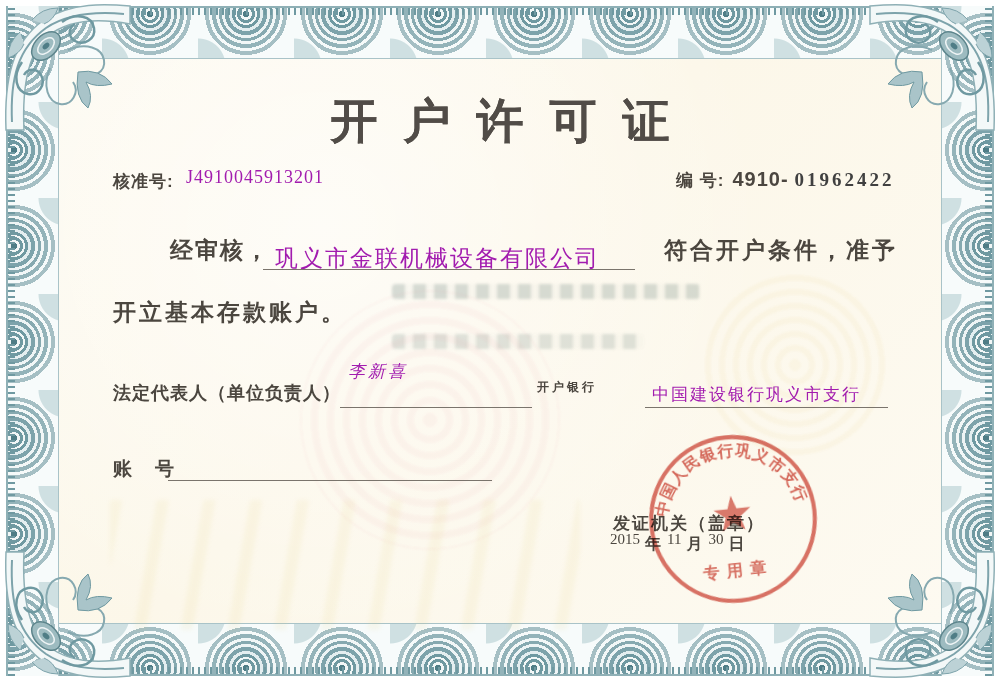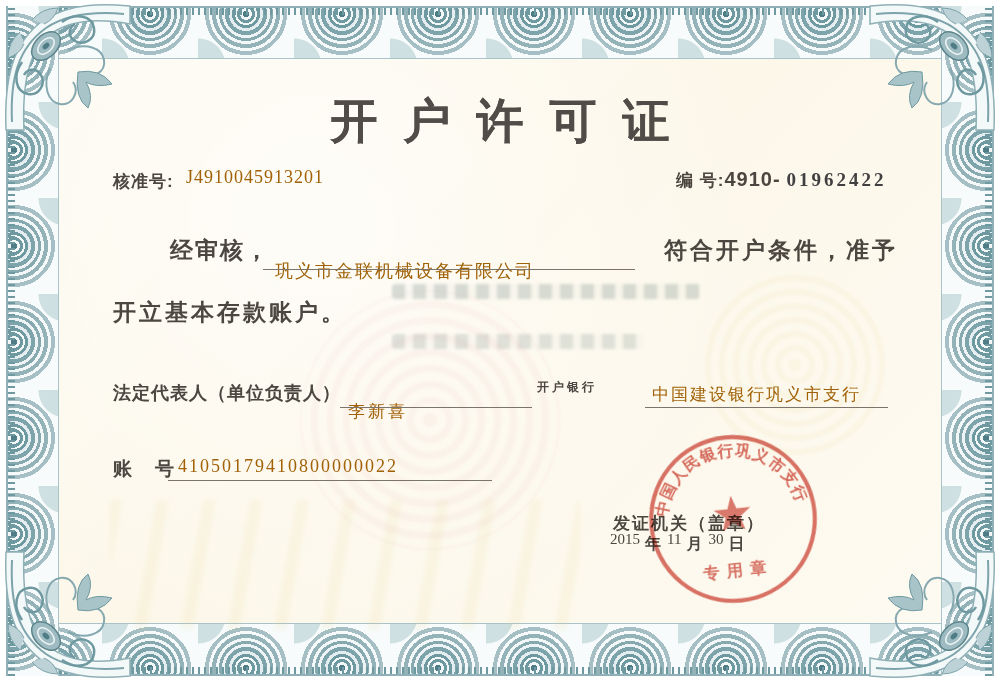--- a/index.html
+++ b/index.html
@@ -75,43 +75,43 @@
   .gp1{left:300px;top:290px;}
   .ghost-yellow{width:190px;height:190px;border-radius:50%;opacity:.6;filter:blur(1px);
     background:repeating-radial-gradient(circle,rgba(233,205,130,.16) 0 6px,rgba(255,255,255,0) 6px 14px);}
   .gy1{left:700px;top:270px;}
   .ghost-diag{left:110px;top:500px;width:470px;height:130px;filter:blur(2px);opacity:.55;
     background:repeating-linear-gradient(100deg,rgba(225,205,120,.20) 0 12px,rgba(255,255,255,0) 12px 46px);}
 
   
   .txt{position:absolute;z-index:4;color:#4b463f;}
   .label{font-weight:bold;letter-spacing:1px;}
-  .value{font-family:"Liberation Serif",serif;color:#a16207;}
+  .value{font-family:"Liberation Serif",serif;color:#a21caf;}
 
   .title{left:0;right:0;top:90px;text-align:center;
     font-family:"Liberation Serif",serif;font-weight:bold;font-size:47px;
     letter-spacing:26px;padding-left:26px;color:#514c47;
     text-shadow:0 0 .5px #514c47;}
 
   .approval{left:113px;top:170px;font-size:17px;}
   .approval-val{left:186px;top:167px;font-size:18px;letter-spacing:1px;}
 
   .serial{left:676px;top:168px;font-size:17px;display:flex;align-items:baseline;}
-  .serial .prefix{font-size:20px;font-weight:bold;letter-spacing:1px;color:#4b4640;}
+  .serial .prefix{font-size:20px;font-weight:bold;letter-spacing:1px;margin-left:8px;color:#4b4640;}
   .serial .rednum{font-family:"Liberation Serif",serif;font-size:19px;letter-spacing:3px;
     color:#404040;margin-left:6px;font-weight:bold;}
 
   .reviewed{left:170px;top:235px;font-size:23px;font-weight:bold;letter-spacing:2px;}
-  .company{left:275px;top:259px;font-size:18px;letter-spacing:2px;}
+  .company{left:275px;top:243px;font-size:23px;letter-spacing:2px;}
   .ul-company{left:263px;top:269px;width:372px;height:0;border-bottom:1px solid #7a746c;}
   .qualify{left:644px;top:235px;font-size:23px;font-weight:bold;letter-spacing:3px;margin-left:20px;}
   .accounttype{left:113px;top:297px;font-size:23px;font-weight:bold;letter-spacing:3px;}
 
   .legalrep-label{left:113px;top:381px;font-size:18px;}
-  .legalrep-val{left:348px;top:400px;font-size:17px;letter-spacing:3px;}
+  .legalrep-val{left:348px;top:360px;font-size:17px;letter-spacing:3px;font-style:italic;}
   .ul-legalrep{left:340px;top:407px;width:192px;height:0;border-bottom:1px solid #7a746c;}
   .bank-label{left:537px;top:379px;font-size:12px;letter-spacing:3px;}
   .bank-val{left:652px;top:383px;font-size:17px;letter-spacing:2px;}
   .ul-bank{left:645px;top:407px;width:243px;height:0;border-bottom:1px solid #7a746c;}
 
   .acct-label{left:113px;top:456px;font-size:19px;letter-spacing:2px;}
   .acct-val{left:178px;top:456px;font-size:18px;letter-spacing:2px;}
   .ul-acct{left:168px;top:480px;width:324px;height:0;border-bottom:1px solid #7a746c;}
 
   .issuer{left:613px;top:512px;font-size:17px;letter-spacing:2px;}
@@ -191,21 +191,20 @@
   <div class="txt accounttype">开立基本存款账户。</div>
 
   <div class="txt label legalrep-label">法定代表人（单位负责人）</div>
   <div class="txt value legalrep-val">李新喜</div>
   <div class="txt ul-legalrep"></div>
   <div class="txt label bank-label">开户银行</div>
   <div class="txt value bank-val">中国建设银行巩义市支行</div>
   <div class="txt ul-bank"></div>
 
   <div class="txt label acct-label">账　号</div>
-  <div class="txt value acct-val">41050179410800000022</div>
   <div class="txt ul-acct"></div>
 
   <div class="txt label issuer">发证机关（盖章）</div>
   <div class="txt dateline">
     <span class="num">2015</span><span class="unit">年</span><span class="num">11</span><span class="unit">月</span><span class="num">30</span><span class="unit">日</span>
   </div>
 
   <svg class="stamp" viewBox="0 0 174 174" xmlns="http://www.w3.org/2000/svg" xmlns:xlink="http://www.w3.org/1999/xlink">
     <defs>
       <path id="stampArc" d="M 22 90 A 65 65 0 0 1 152 90" fill="none"></path>

